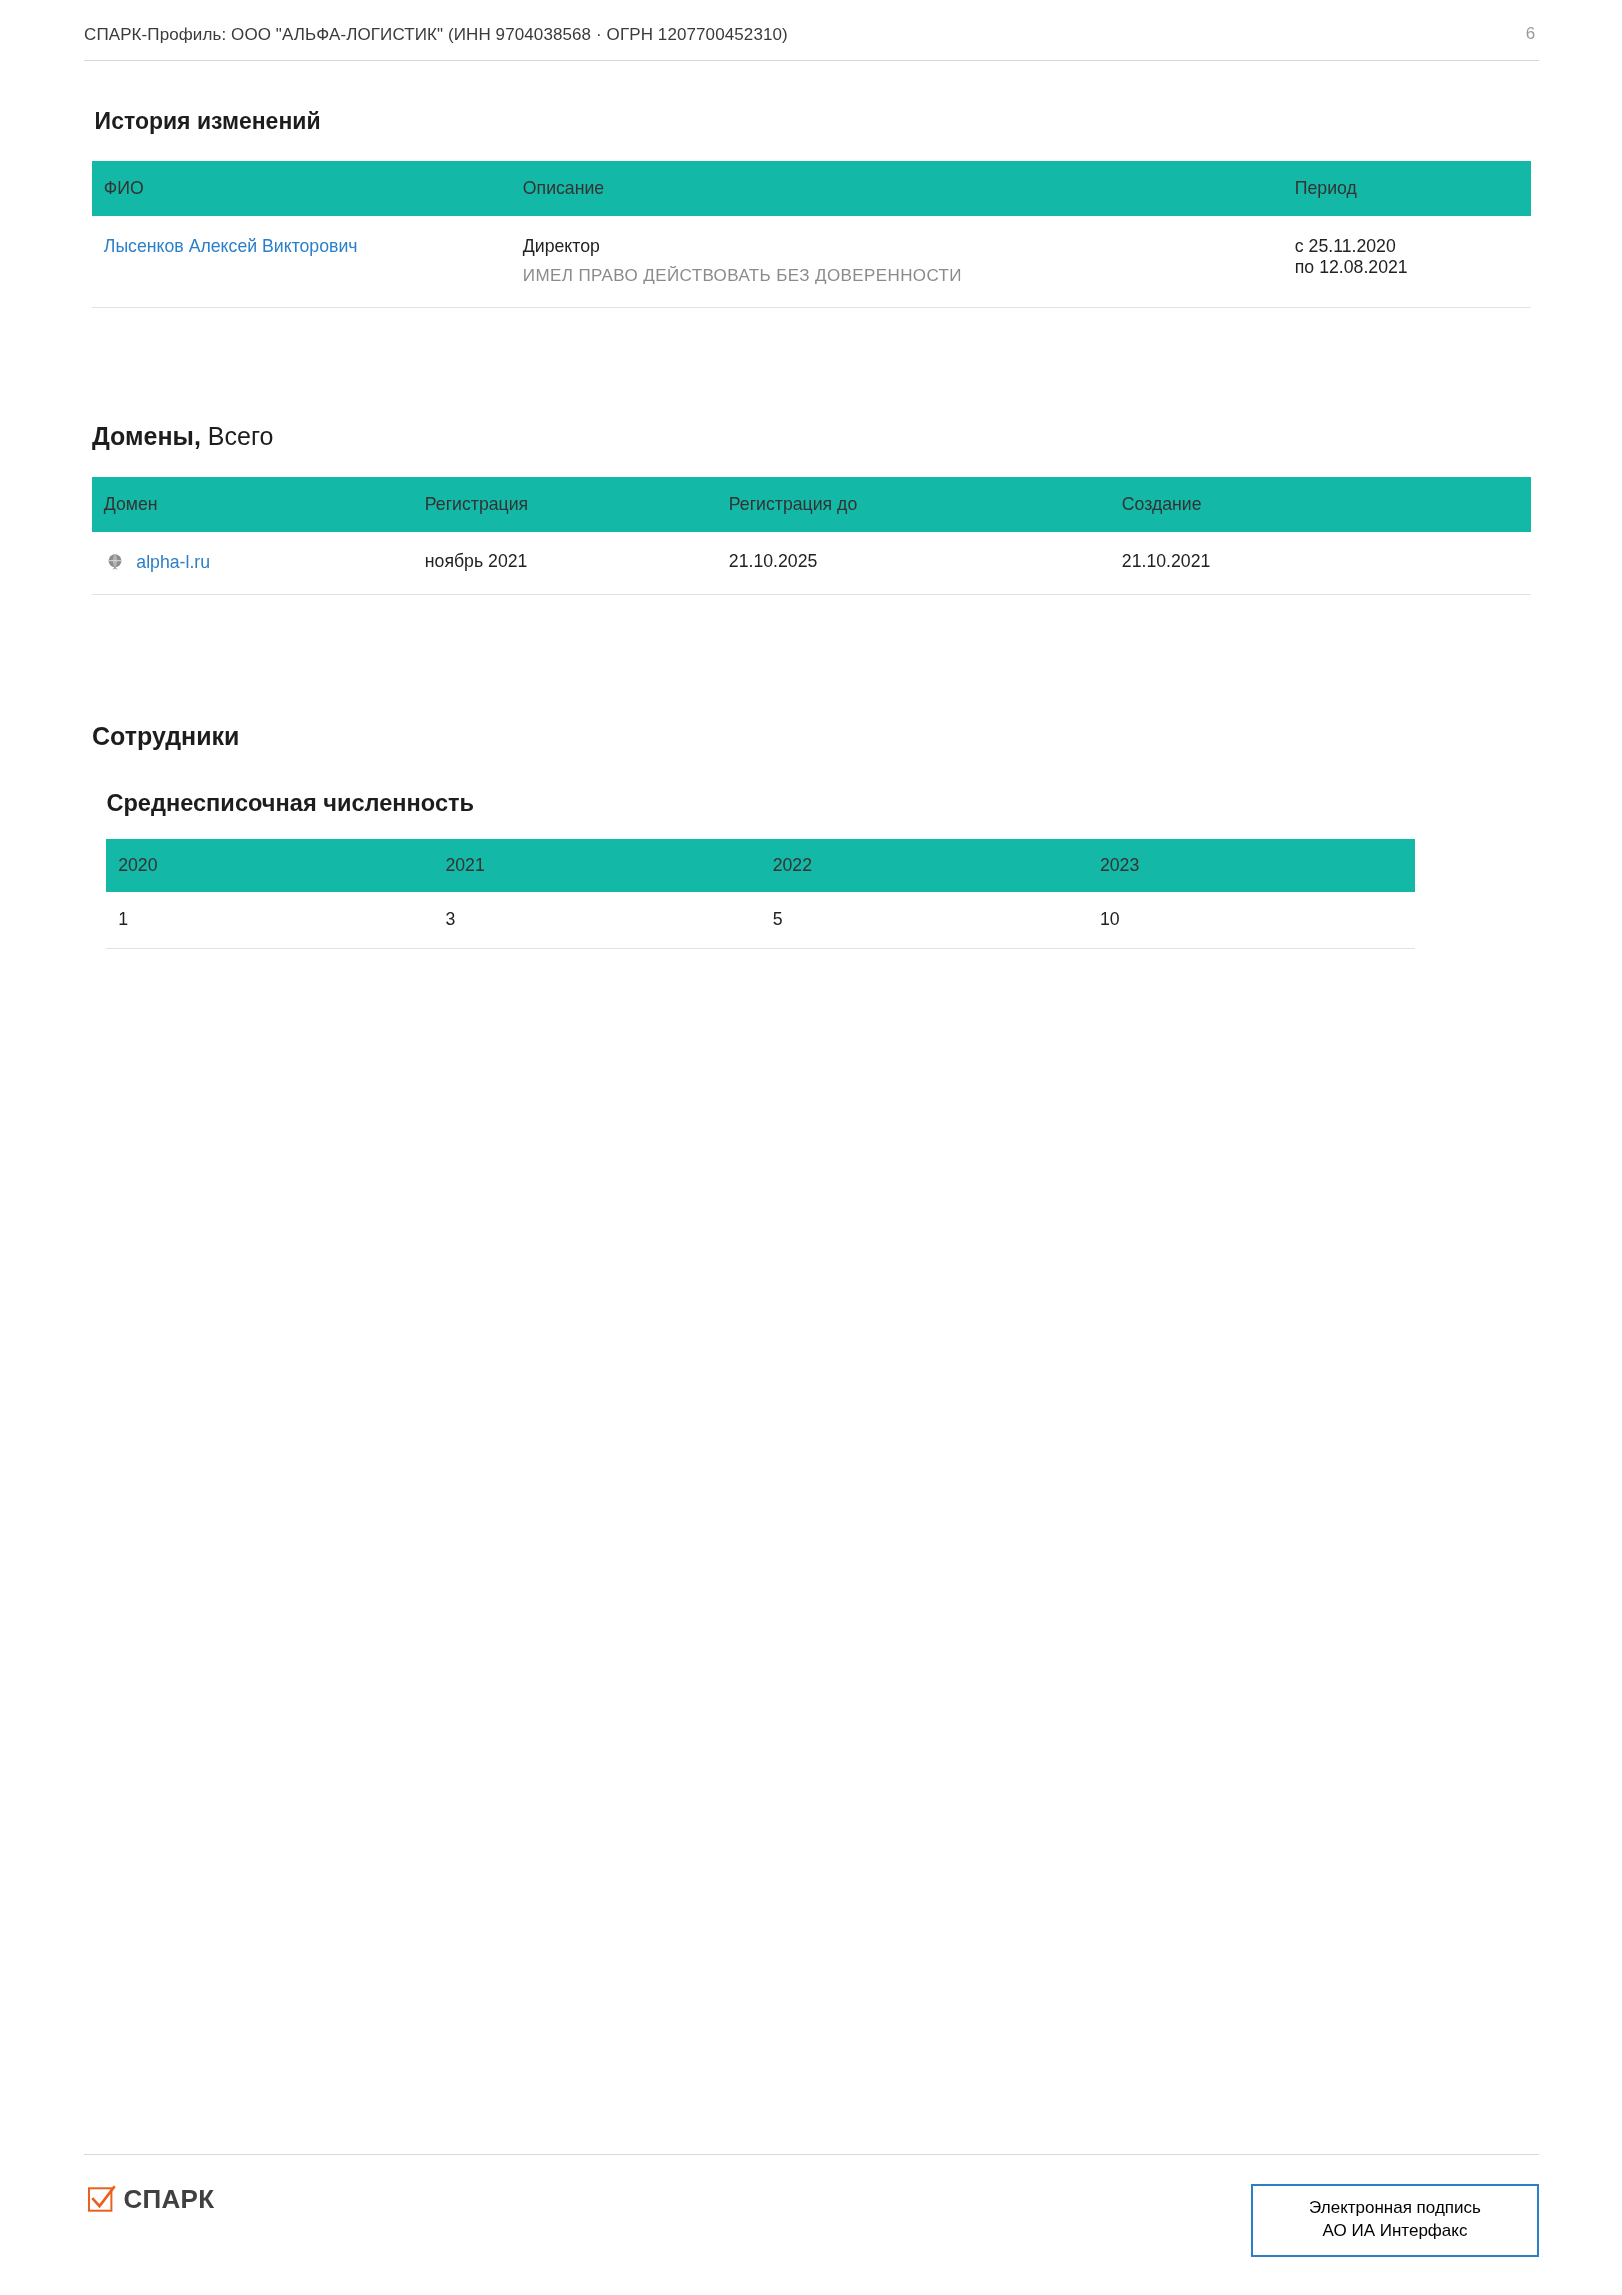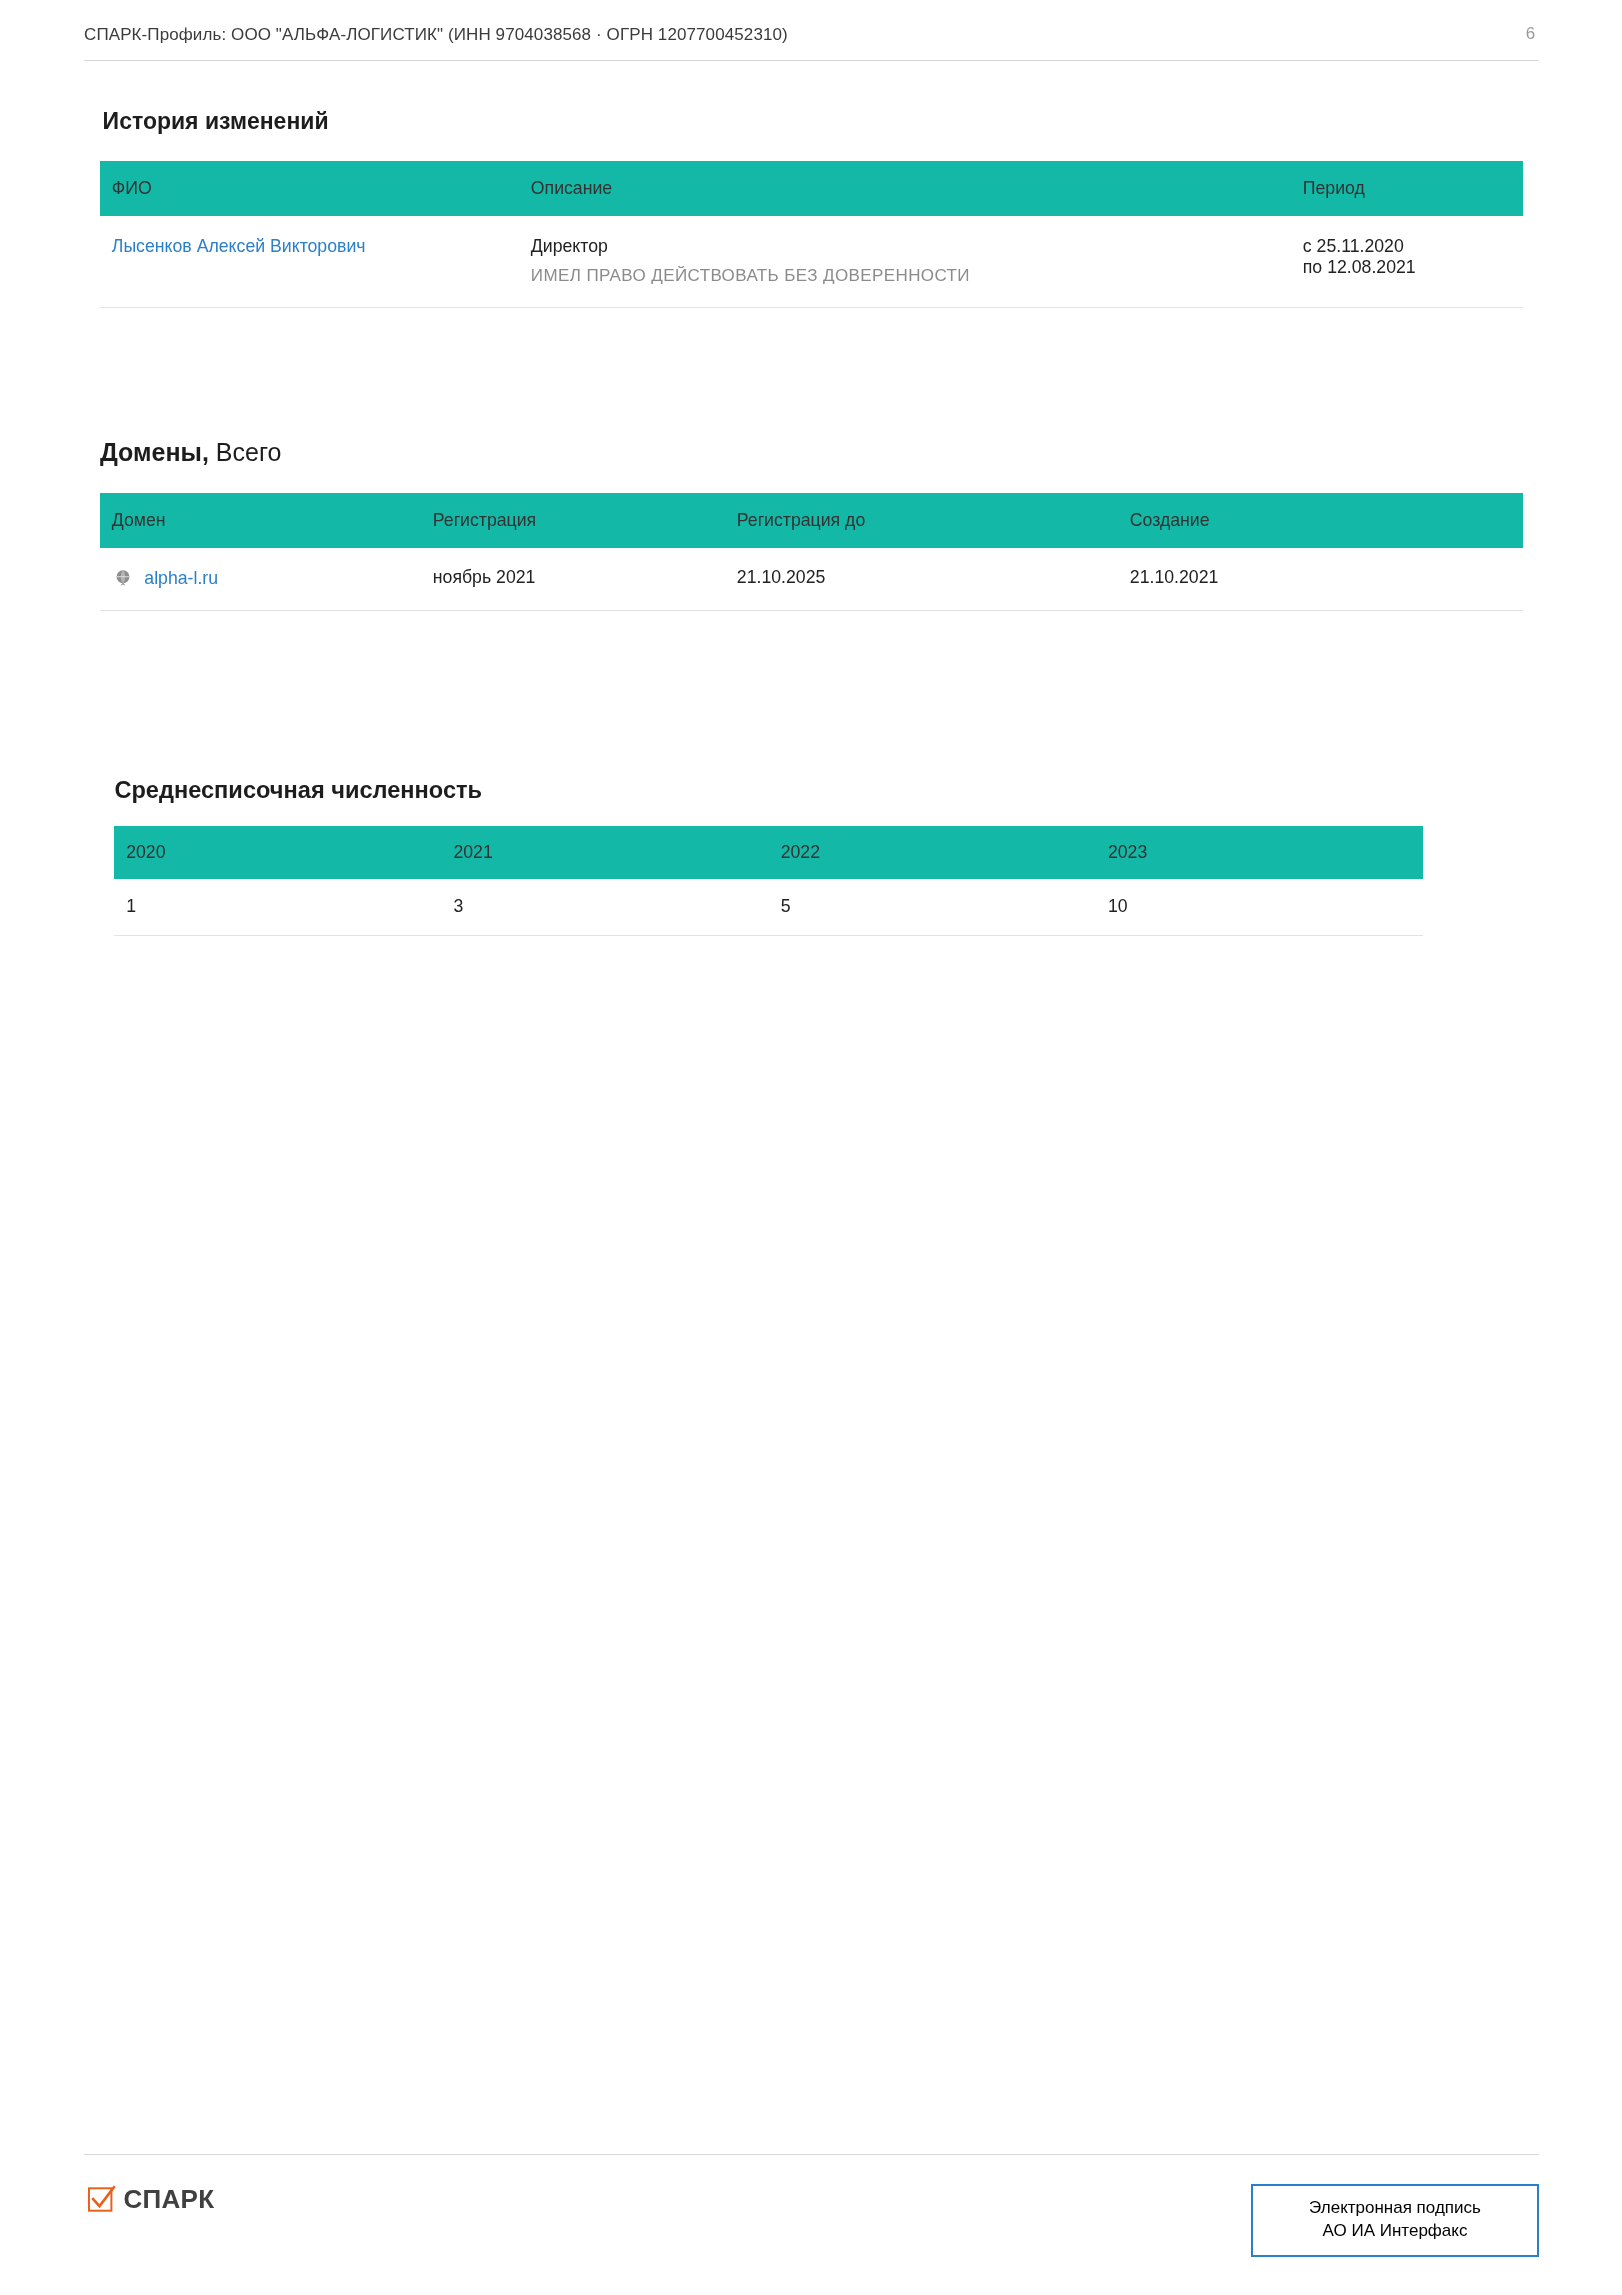--- a/index.html
+++ b/index.html
@@ -37,21 +37,21 @@
     letter-spacing: 0.1px;
     line-height: 1.3;
   }
   .header-page-number {
     font-size: 17px;
     color: #9a9a9a;
     padding-right: 3.9px;
   }
 
   
-  .section { margin: 16px; }
+  .section { margin: 8px; }
   .section-title-sm {
     font-size: 23px;
     font-weight: bold;
     color: #1d1d1d;
     margin: 47px 0 26px 2.6px;
   }
   .section-title-lg {
     font-size: 25px;
     font-weight: bold;
     color: #1d1d1d;
@@ -261,20 +261,21 @@
           <td>21.10.2025</td>
           <td>21.10.2021</td>
         </tr>
       </tbody>
     </table>
   </div>
 
   <div class="spacer-2"></div>
 
   <div class="section">
+    <h2 class="section-title-lg">Сотрудники</h2>
     <h3 class="sub-title">Среднесписочная численность</h3>
 
     <div class="employees-wrap">
       <table class="tbl-employees">
         <colgroup>
             <col>
             <col>
             <col>
             <col>
           </colgroup>

